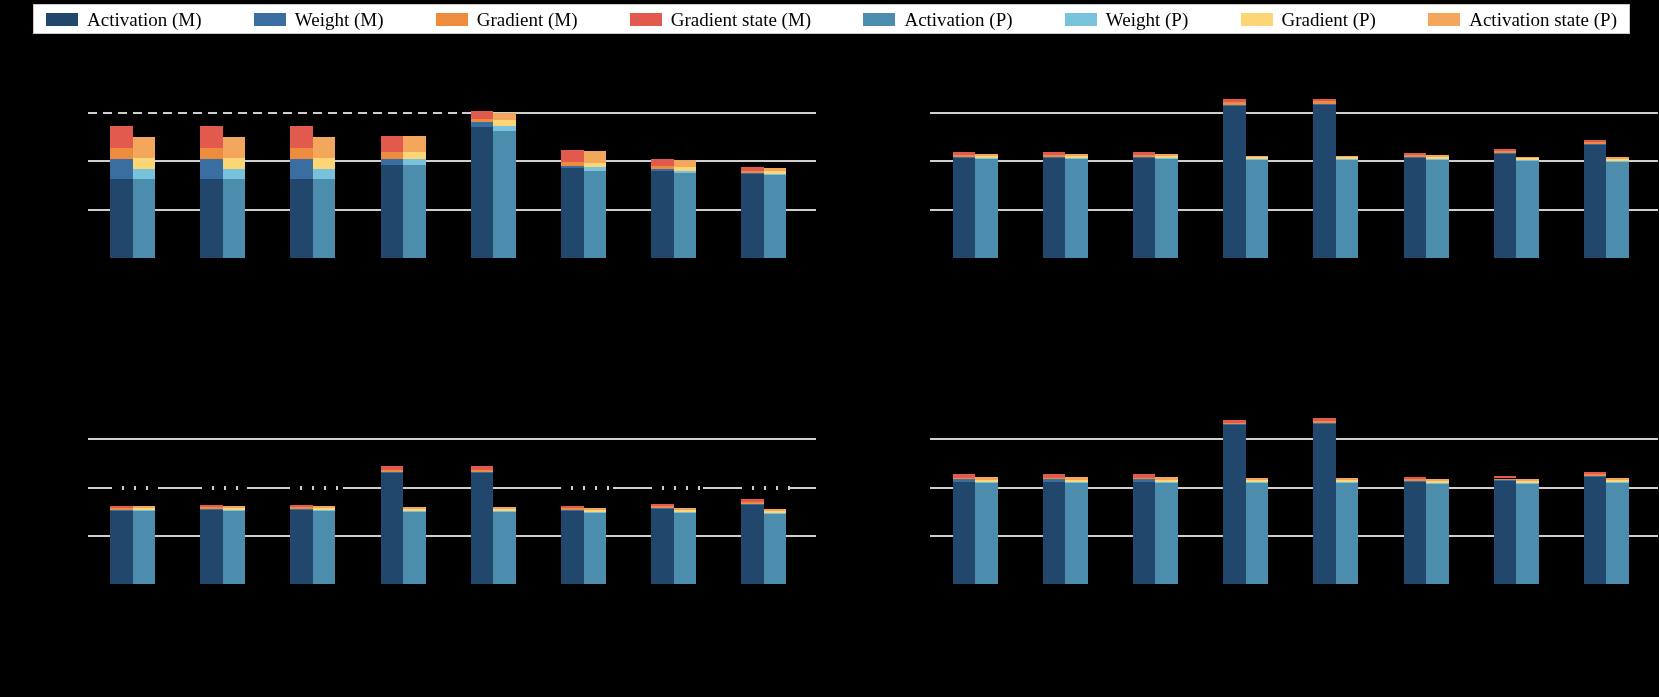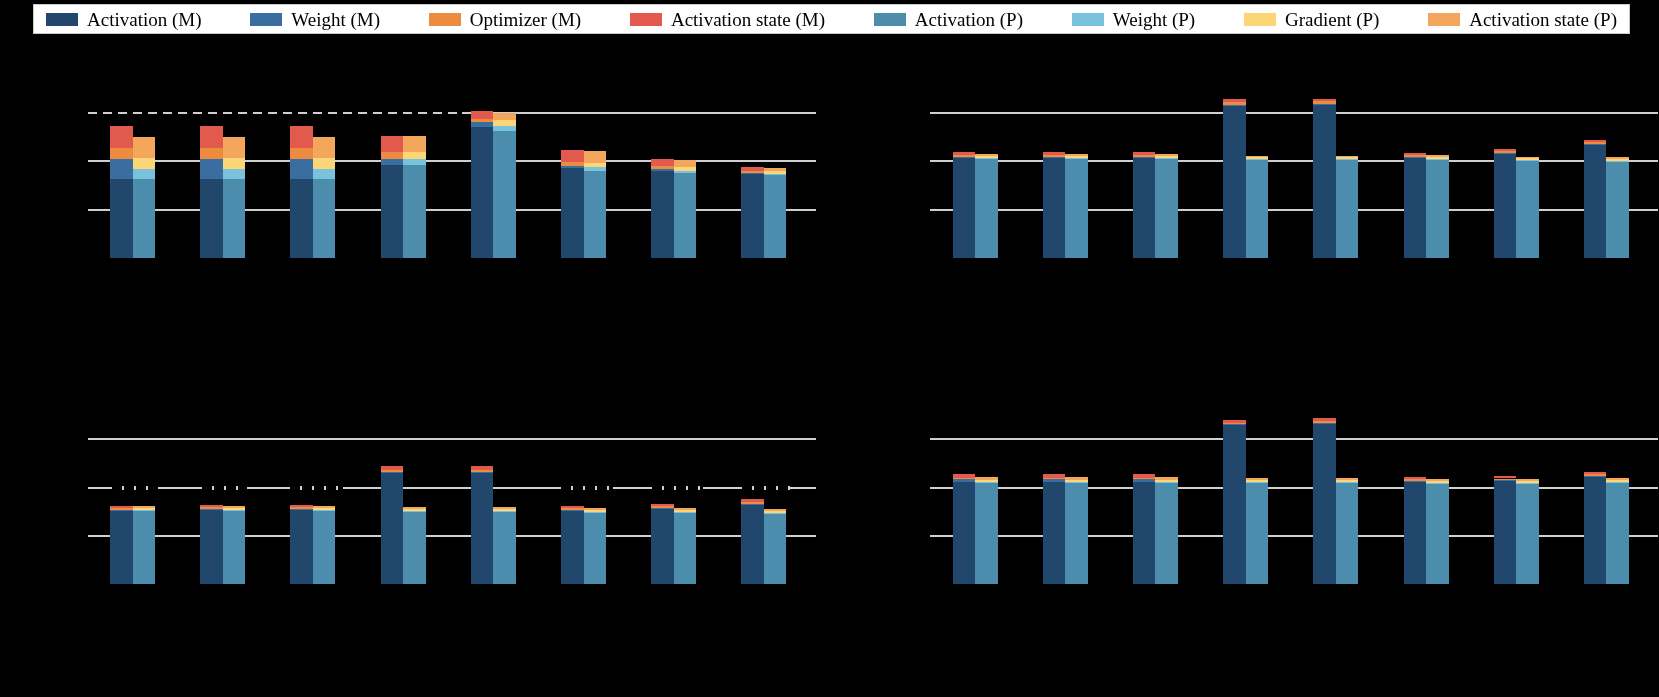--- a/index.html
+++ b/index.html
@@ -62,25 +62,25 @@
       <div class="legend-entry">
         <span class="legend-swatch" style="background: rgb(33, 72, 108);"></span>
         <span class="legend-label">Activation (M)</span>
       </div>
       <div class="legend-entry">
         <span class="legend-swatch" style="background: rgb(58, 109, 160);"></span>
         <span class="legend-label">Weight (M)</span>
       </div>
       <div class="legend-entry">
         <span class="legend-swatch" style="background: rgb(237, 139, 62);"></span>
-        <span class="legend-label">Optimizer (M)</span>
+        <span class="legend-label">Gradient (M)</span>
       </div>
       <div class="legend-entry">
         <span class="legend-swatch" style="background: rgb(226, 89, 78);"></span>
-        <span class="legend-label">Activation state (M)</span>
+        <span class="legend-label">Gradient state (M)</span>
       </div>
       <div class="legend-entry">
         <span class="legend-swatch" style="background: rgb(76, 141, 173);"></span>
         <span class="legend-label">Activation (P)</span>
       </div>
       <div class="legend-entry">
         <span class="legend-swatch" style="background: rgb(121, 194, 220);"></span>
         <span class="legend-label">Weight (P)</span>
       </div>
       <div class="legend-entry">

